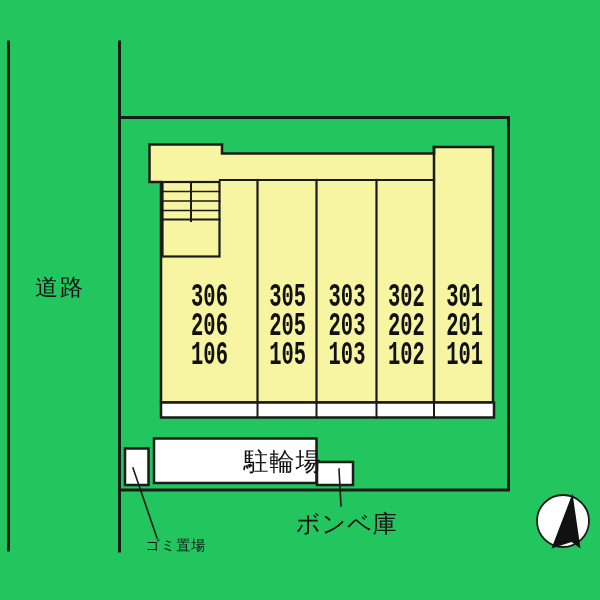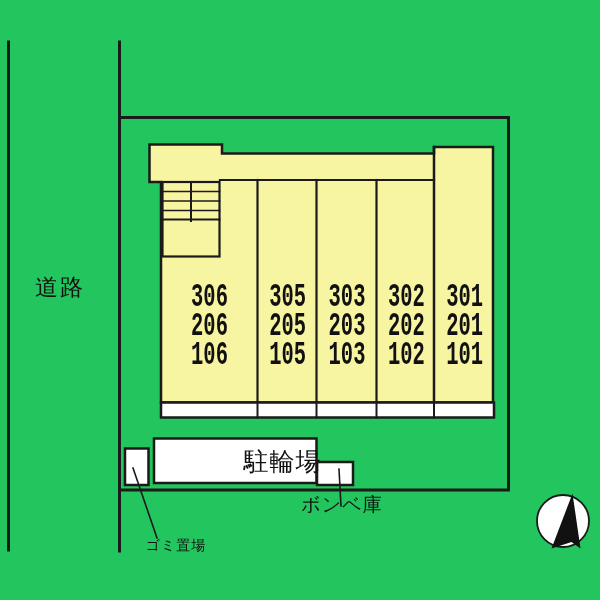--- a/index.html
+++ b/index.html
@@ -14,21 +14,21 @@
   }
   .stage svg{position:absolute;left:0;top:0;}
   .lbl{
     position:absolute;
     text-align:center;
     white-space:nowrap;
     color:#111111;
   }
   .road-lbl{left:28px;top:272px;width:64px;font-size:23px;letter-spacing:2px;}
   .bike-lbl{left:154px;top:445px;width:163px;font-size:25px;letter-spacing:1px;margin-left:47px;}
-  .gas-lbl{left:296px;top:492px;width:92px;font-size:19px;letter-spacing:1px;}
+  .gas-lbl{left:296px;top:508px;width:92px;font-size:24px;letter-spacing:1px;}
   .garbage-lbl{left:127px;top:537px;width:98px;font-size:14px;letter-spacing:1px;}
   .units{
     position:absolute;
     top:283px;
     text-align:center;
     font-size:33px;
     line-height:29px;
     font-weight:bold;
     transform:scaleX(0.62);
     transform-origin:50% 0;

